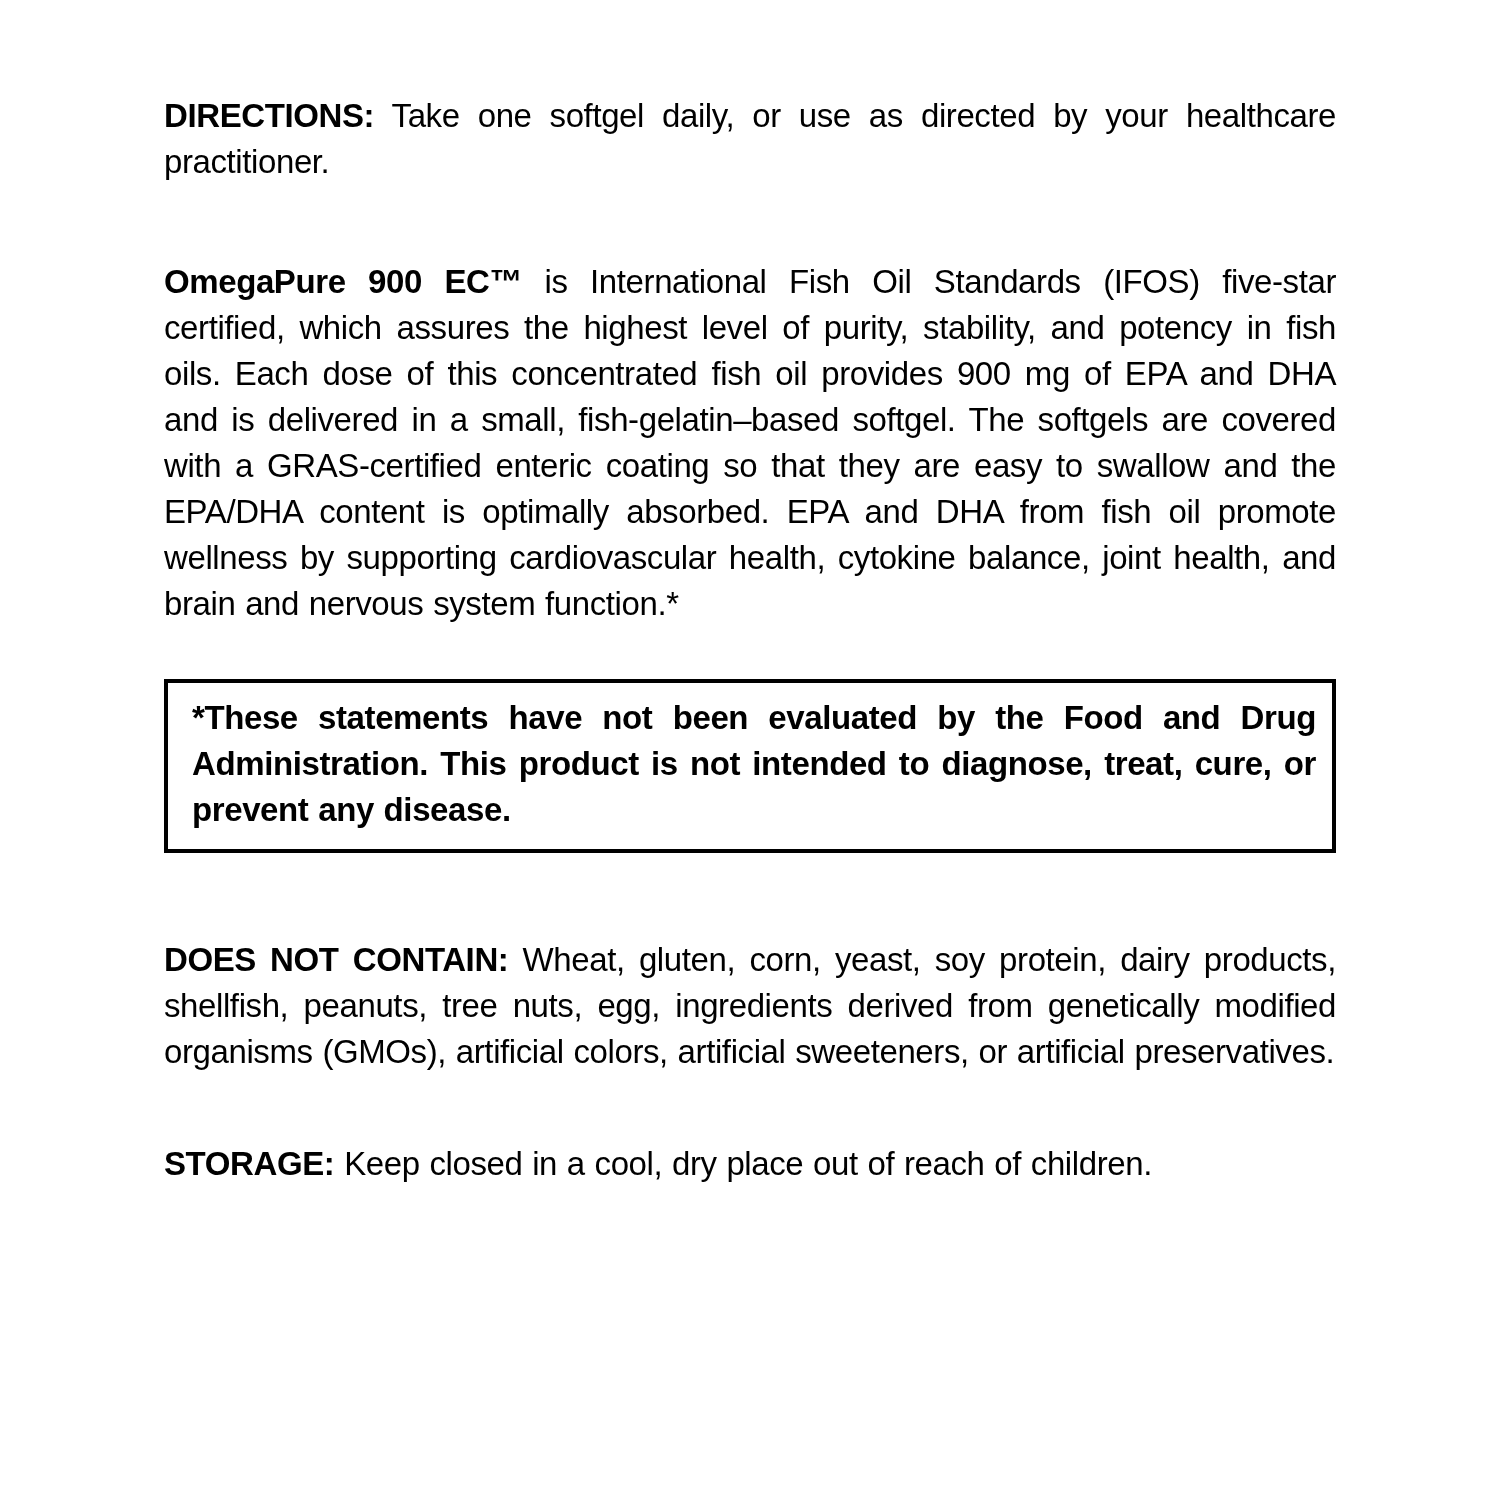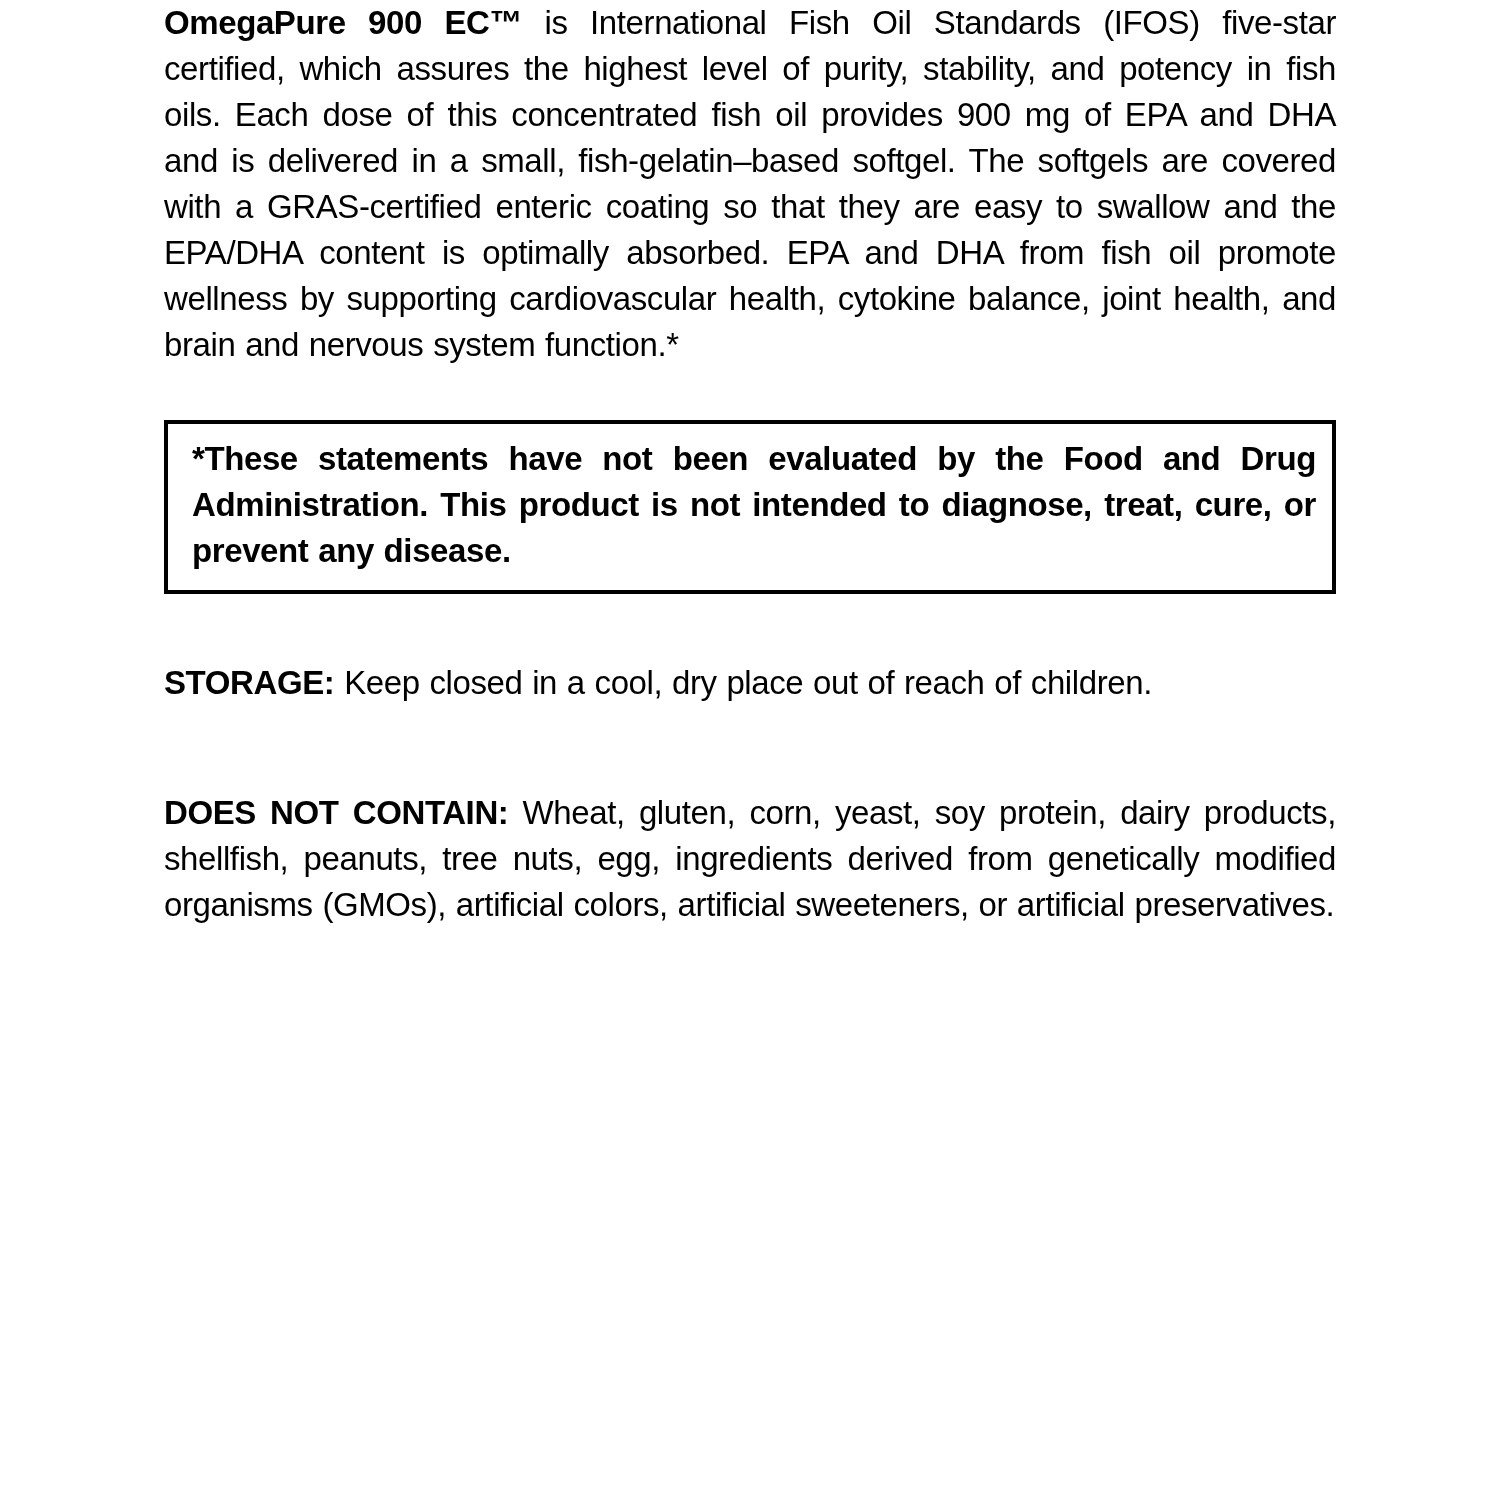--- a/index.html
+++ b/index.html
@@ -29,47 +29,51 @@
     word-spacing: 1px;
   }
   .lead-label {
     font-weight: 700;
   }
   .product-name {
     font-weight: 700;
   }
   .p-directions      { margin-top: 93px; }
   .p-consult         { margin-top: 88px; }
-  .p-description     { }
+  .p-description     { margin-top: 74px; }
   .fda-box           { margin-top: 52px; border: 4px solid #000000; padding: 12px 16px 16px 24px; }
   .fda-box .para     { font-weight: 700; margin-top: 0; }
   .p-storage         { margin-top: 66px; }
   .p-does-not-contain{ margin-top: 84px; }
 </style>
 </head>
 <body>
 
 <div class="label-panel">
 
+  <p class="para p-directions">
+    <span class="lead-label">DIRECTIONS:</span>
+    <span>Take one softgel daily, or use as directed by your healthcare practitioner.</span>
+  </p>
 
 
   <p class="para p-description">
     <span class="product-name">OmegaPure 900 EC™</span>
     <span>is International Fish Oil Standards (IFOS) five-star certified, which assures the highest level of purity, stability, and potency in fish oils. Each dose of this concentrated fish oil provides 900 mg of EPA and DHA and is delivered in a small, fish-gelatin–based softgel. The softgels are covered with a GRAS-certified enteric coating so that they are easy to swallow and the EPA/DHA content is optimally absorbed. EPA and DHA from fish oil promote wellness by supporting cardiovascular health, cytokine balance, joint health, and brain and nervous system function.*</span>
   </p>
 
   <div class="fda-box">
     <p class="para">
       <span>*These statements have not been evaluated by the Food and Drug Administration. This product is not intended to diagnose, treat, cure, or prevent any disease.</span>
     </p>
   </div>
 
+  <p class="para p-does-not-contain">
+    <span class="lead-label">DOES NOT CONTAIN:</span>
+    <span>Wheat, gluten, corn, yeast, soy protein, dairy products, shellfish, peanuts, tree nuts, egg, ingredients derived from genetically modified organisms (GMOs), artificial colors, artificial sweeteners, or artificial preservatives.</span>
+  </p>
+
   <p class="para p-storage">
     <span class="lead-label">STORAGE:</span>
     <span>Keep closed in a cool, dry place out of reach of children.</span>
   </p>
 
-  <p class="para p-does-not-contain">
-    <span class="lead-label">DOES NOT CONTAIN:</span>
-    <span>Wheat, gluten, corn, yeast, soy protein, dairy products, shellfish, peanuts, tree nuts, egg, ingredients derived from genetically modified organisms (GMOs), artificial colors, artificial sweeteners, or artificial preservatives.</span>
-  </p>
-
 </div>
 
 </body></html>

